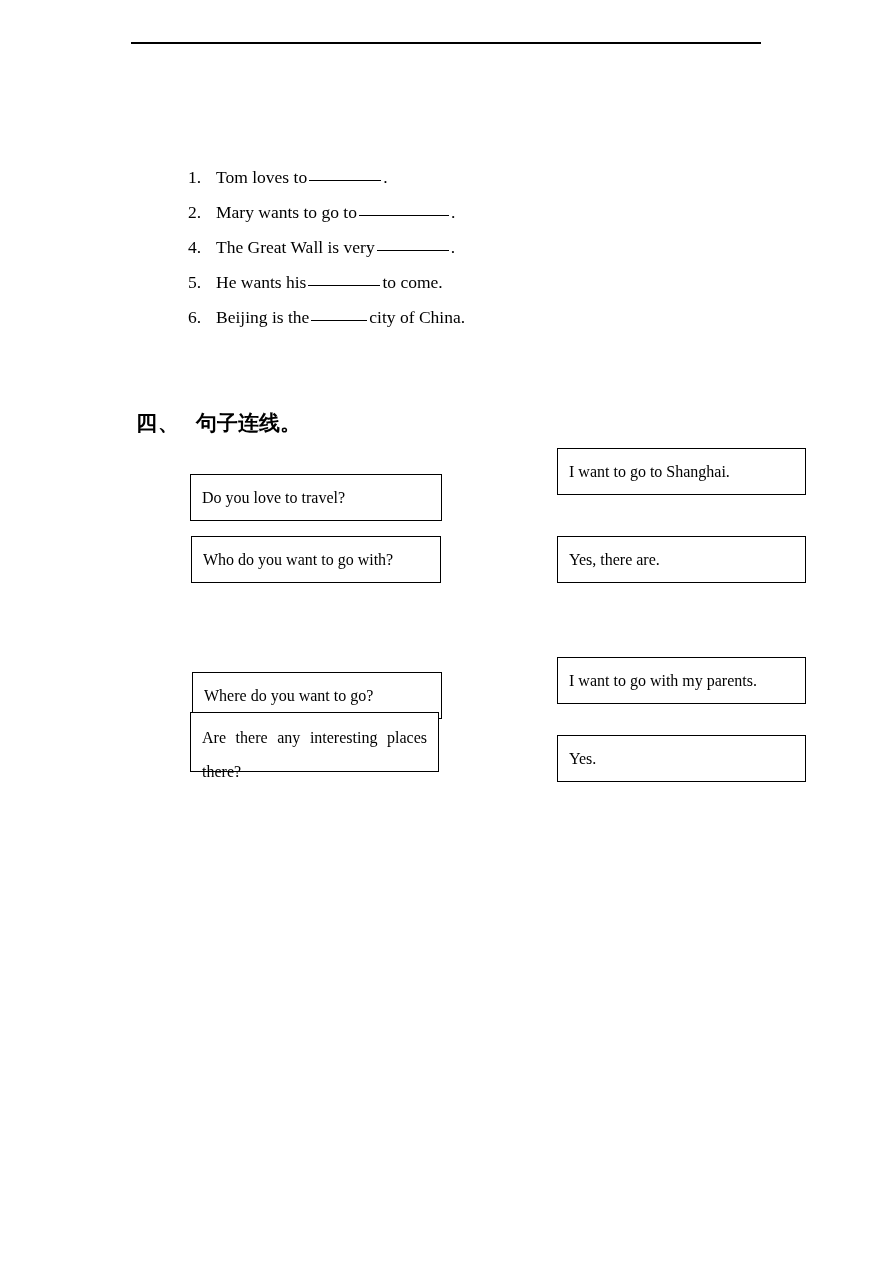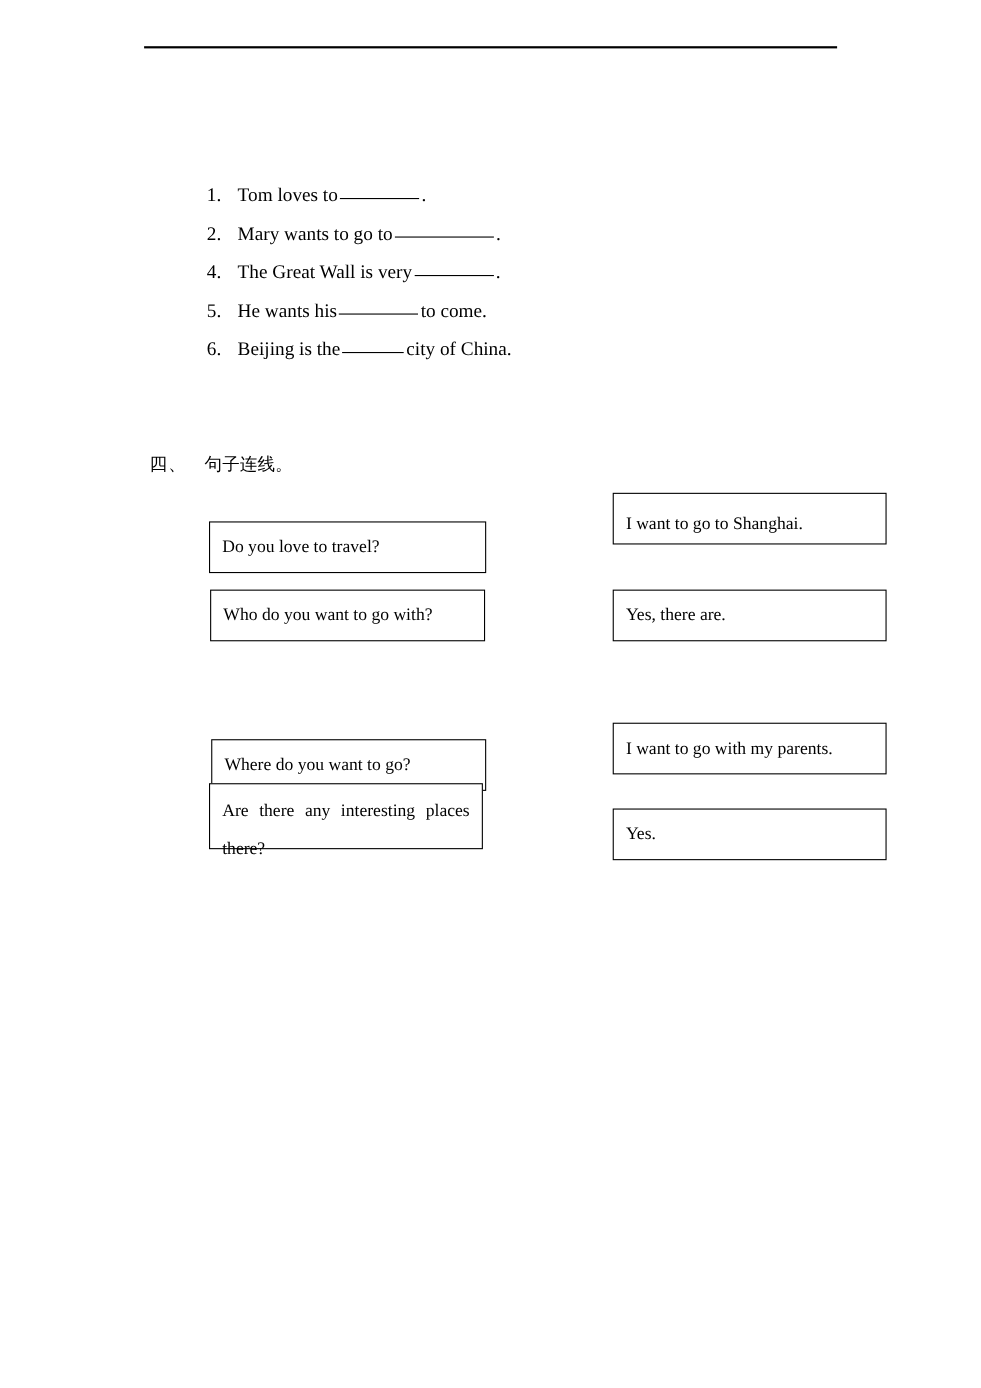--- a/index.html
+++ b/index.html
@@ -60,23 +60,23 @@
   }
   .bl-9  { width: 72px; }
   .bl-11 { width: 90px; }
   .bl-7  { width: 56px; }
 
   
   .section-heading {
     position: absolute;
     left: 136px;
     top: 408px;
-    font-size: 16px;
+    font-size: 21px;
     line-height: 30px;
-    font-weight: normal;
+    font-weight: bold;
     font-family: "Liberation Serif", "DejaVu Serif", serif;
     white-space: pre;
   }
   .section-heading .sec-num {
     letter-spacing: 1px;
   }
   .section-heading .sec-title {
     margin-left: 16px;
   }
 
@@ -114,21 +114,21 @@
     text-align-last: justify;
   }
 
   
   #lbox-0 { left: 190px; top: 474px; width: 252px; height: 47px; }
   #lbox-1 { left: 191px; top: 536px; width: 250px; height: 47px; }
   #lbox-2 { left: 192px; top: 632px; width: 250px; height: 47px; margin-top: 40px; }
   #lbox-3 { left: 190px; top: 712px; width: 249px; height: 60px; }
 
   
-  #rbox-0 { left: 557px; top: 448px; width: 249px; height: 47px; align-items: flex-end; }
+  #rbox-0 { left: 557px; top: 448px; width: 249px; height: 47px; }
   #rbox-1 { left: 557px; top: 536px; width: 249px; height: 47px; }
   #rbox-2 { left: 557px; top: 632px; width: 249px; height: 47px; margin-top: 25px; }
   #rbox-3 { left: 557px; top: 735px; width: 249px; height: 47px; }
 </style>
 </head>
 <body>
 
 <div class="page">
 
   <div class="top-rule"></div>

